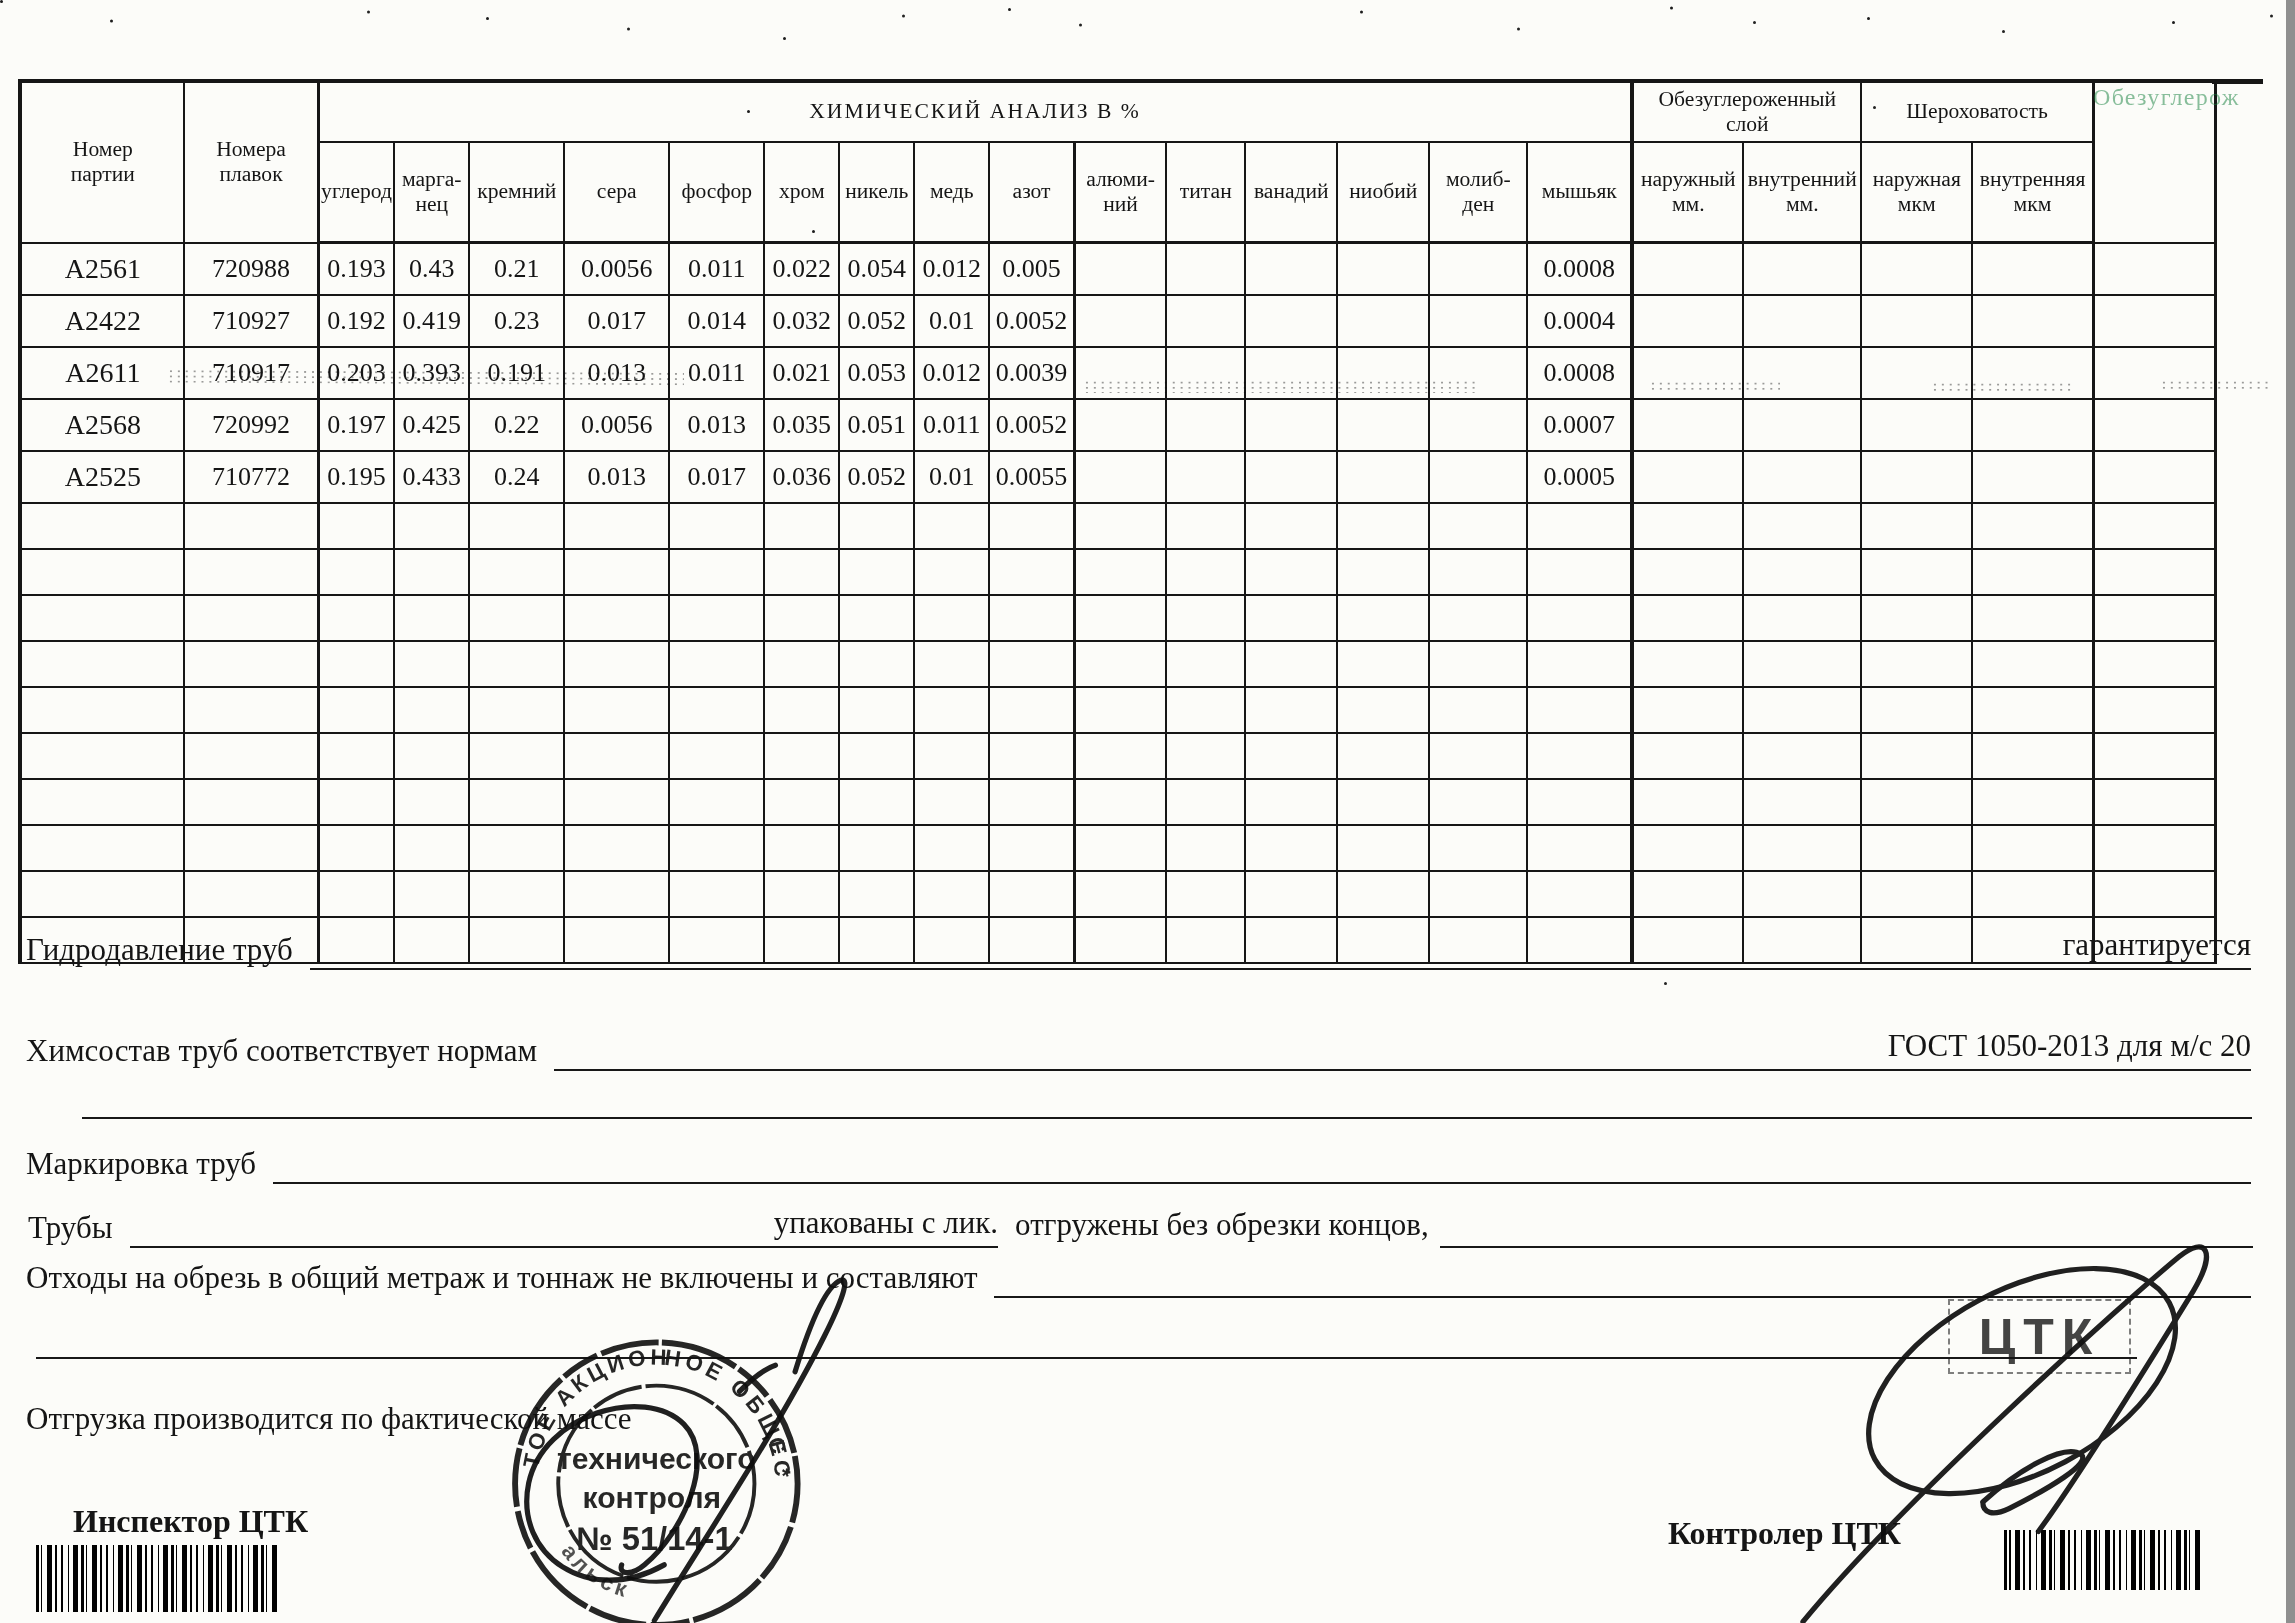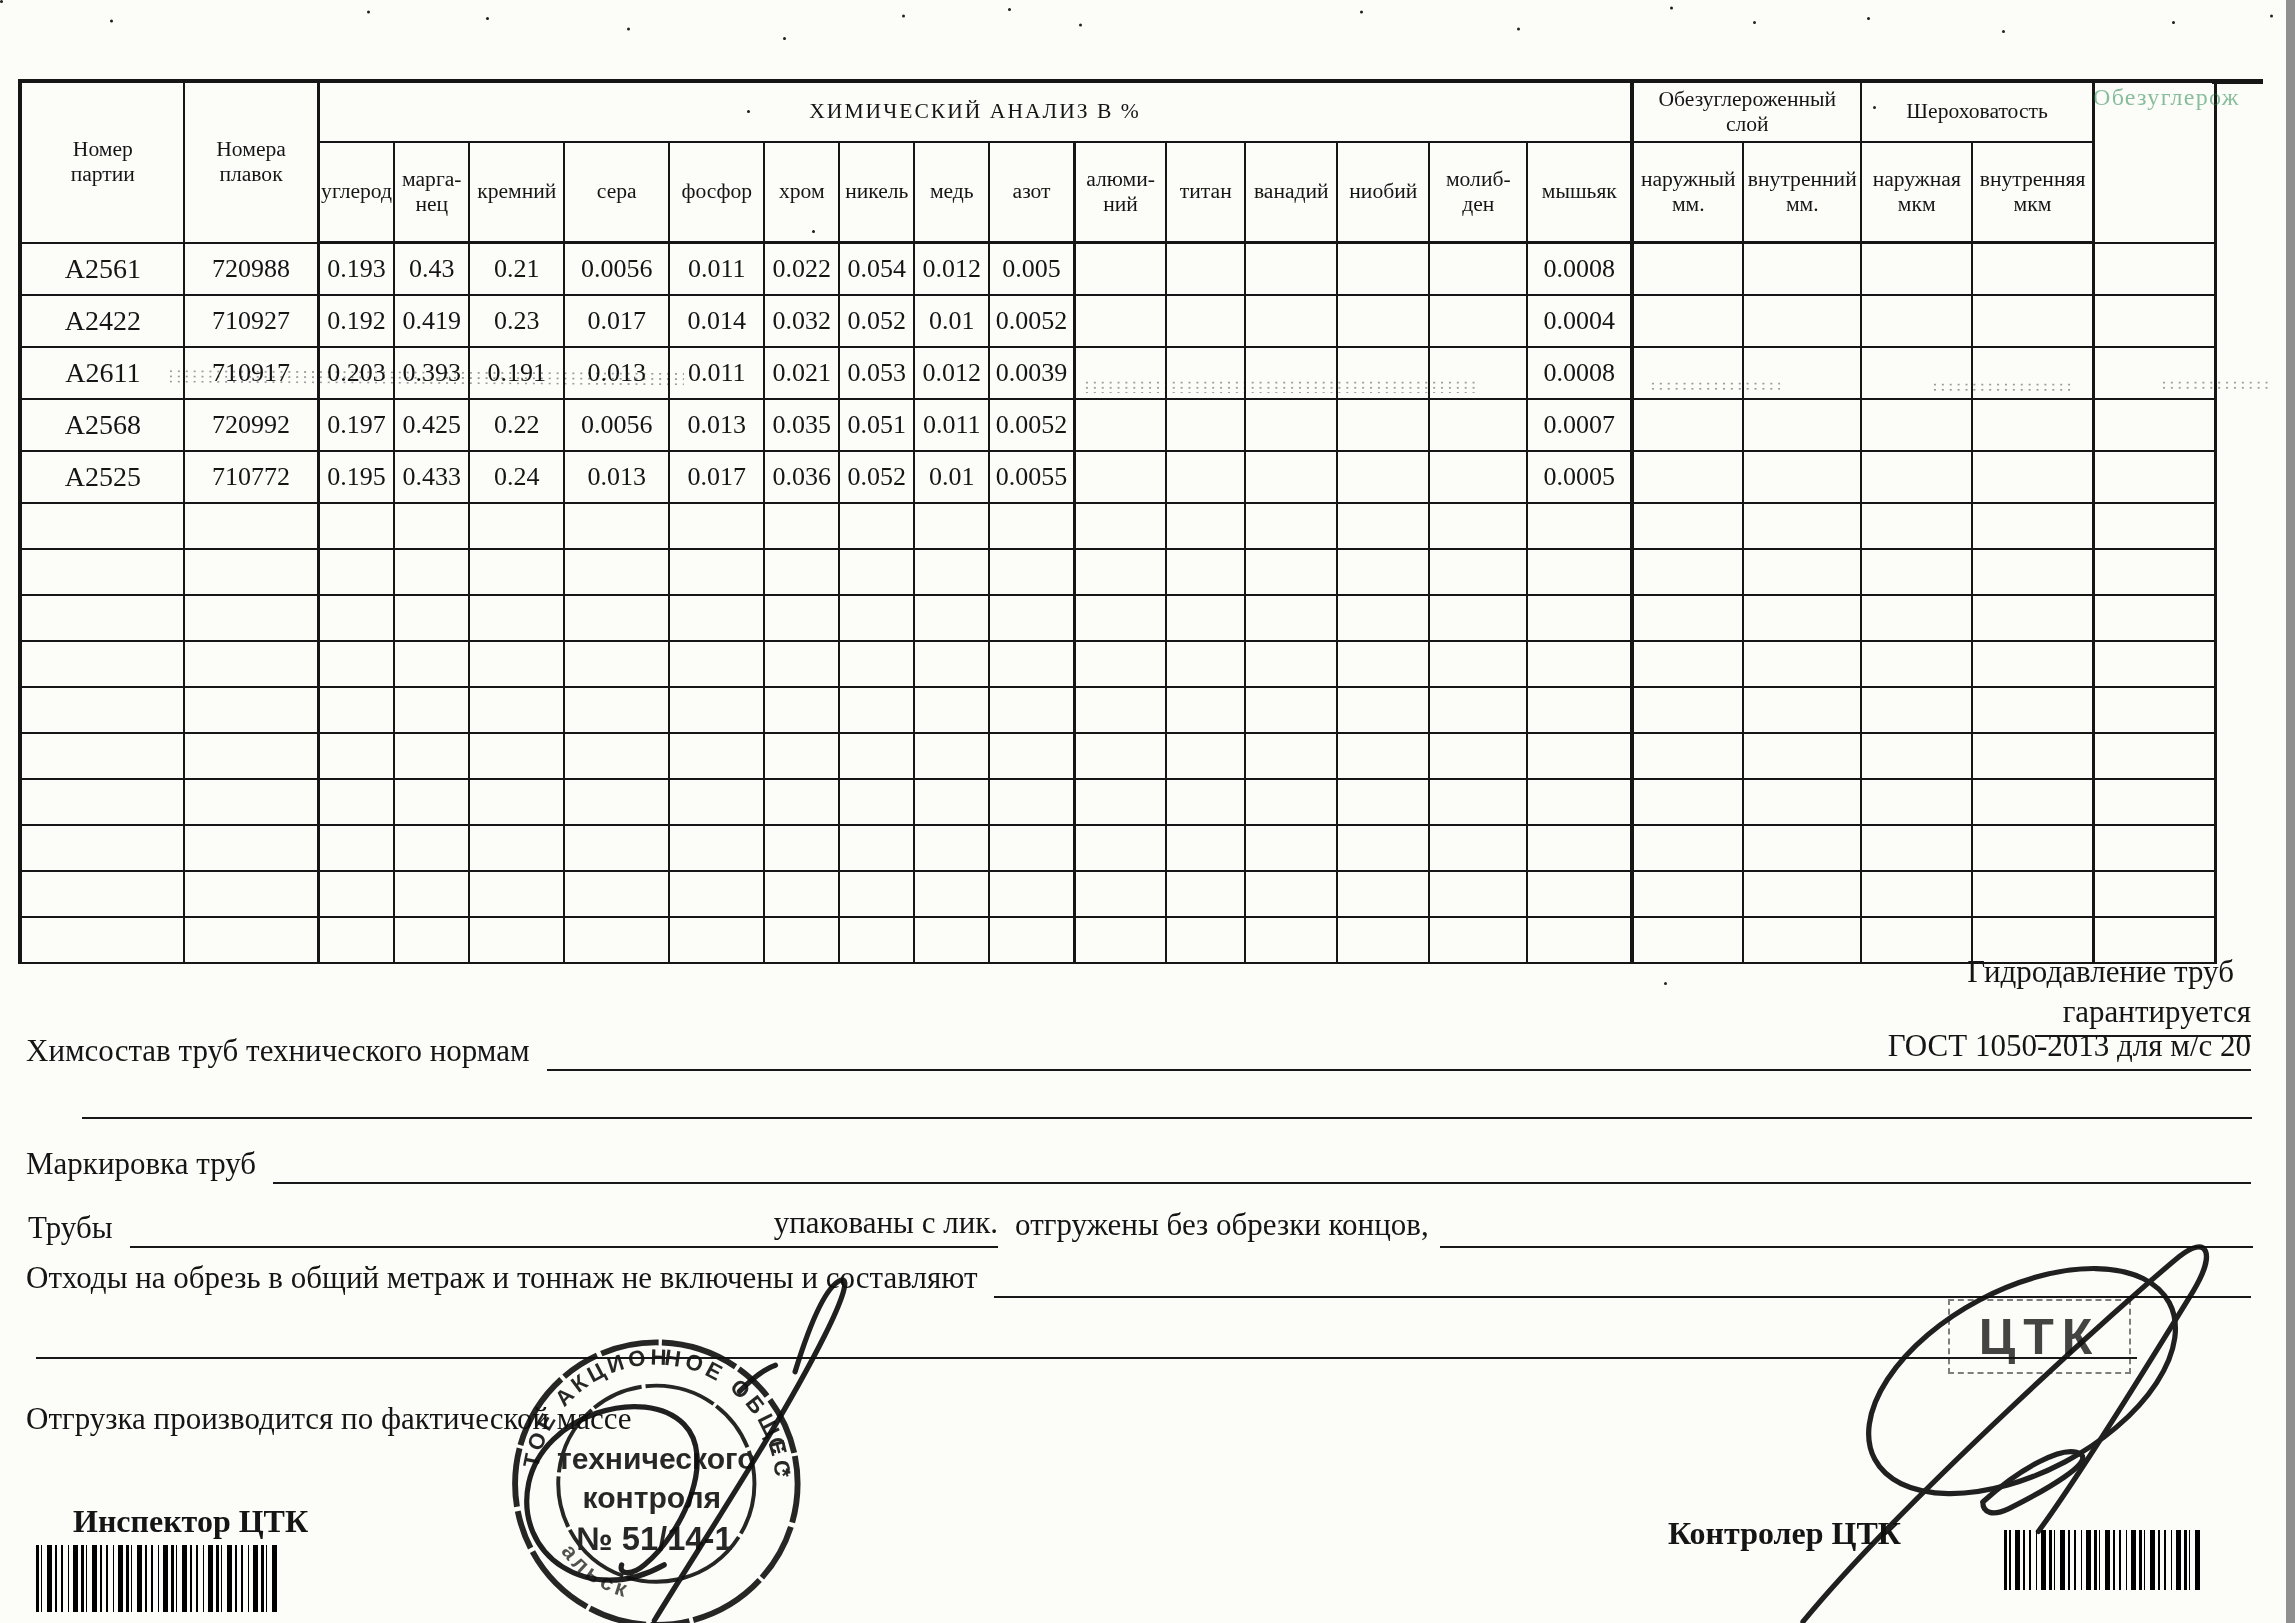--- a/index.html
+++ b/index.html
@@ -512,27 +512,27 @@
   </table>
 <div id="top-border-ext"></div>
 <div id="ghost-col-header">Обезуглерож</div>
 
 <div class="smudge" style="left:167px;top:370px;width:517px;height:14.4px;transform:rotate(.3deg);"></div>
 <div class="smudge" style="left:1083px;top:380px;width:393px;height:13px;"></div>
 <div class="smudge" style="left:1649px;top:381px;width:131px;height:11.8px;"></div>
 <div class="smudge" style="left:1931px;top:382px;width:144px;height:11.8px;"></div>
 <div class="smudge" style="left:2160px;top:380px;width:108px;height:11.8px;"></div>
 
-<div class="note-line" style="left:26px;top:952px;width:2225px;flex-direction:column;">
+<div class="note-line" style="left:26px;top:925px;width:2225px;">
   <span class="nl-label">Гидродавление труб</span>
   <span class="nl-fill"><span>гарантируется</span></span>
 </div>
 
 <div class="note-line" style="left:26px;top:1026px;width:2225px;">
-  <span class="nl-label">Химсостав труб технического нормам</span>
+  <span class="nl-label">Химсостав труб соответствует нормам</span>
   <span class="nl-fill"><span>ГОСТ 1050-2013 для м/с 20</span></span>
 </div>
 
 <div class="rule" style="left:82px;top:1087px;width:2170px;height:30px;"></div>
 
 <div class="note-line" style="left:26px;top:1144px;width:2225px;">
   <span class="nl-label">Маркировка труб</span>
   <span class="nl-fill"></span>
 </div>
 

